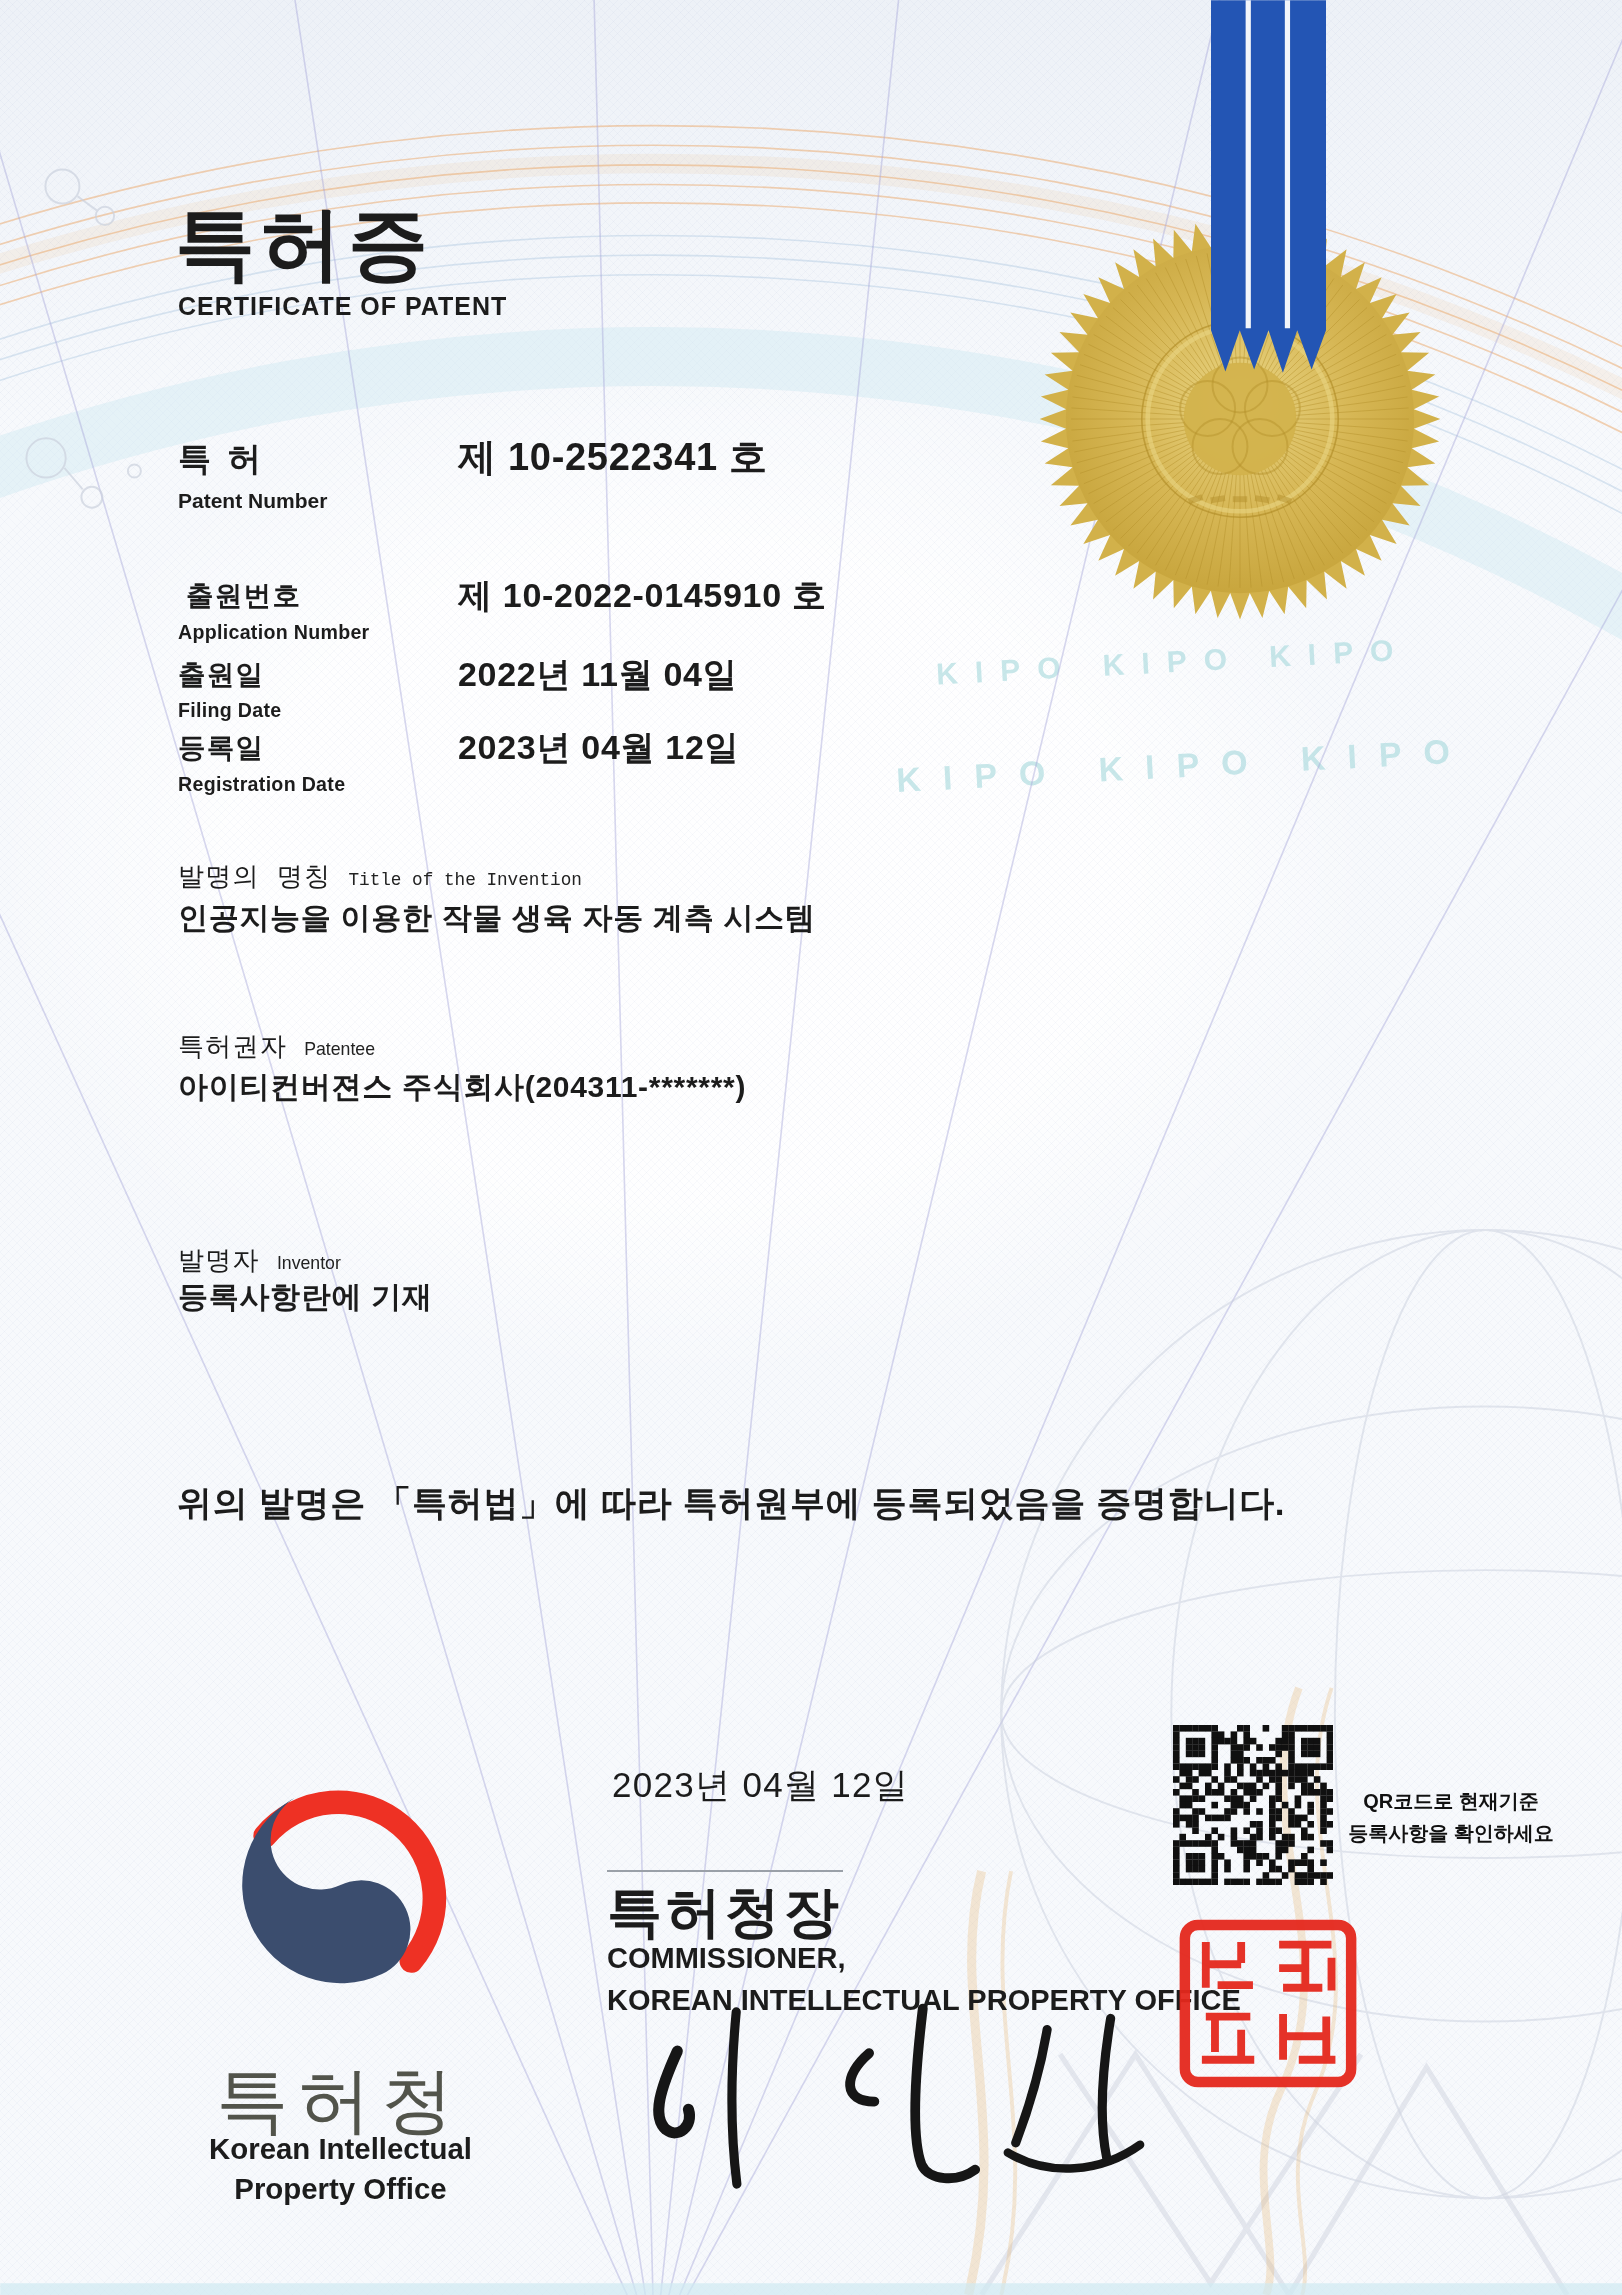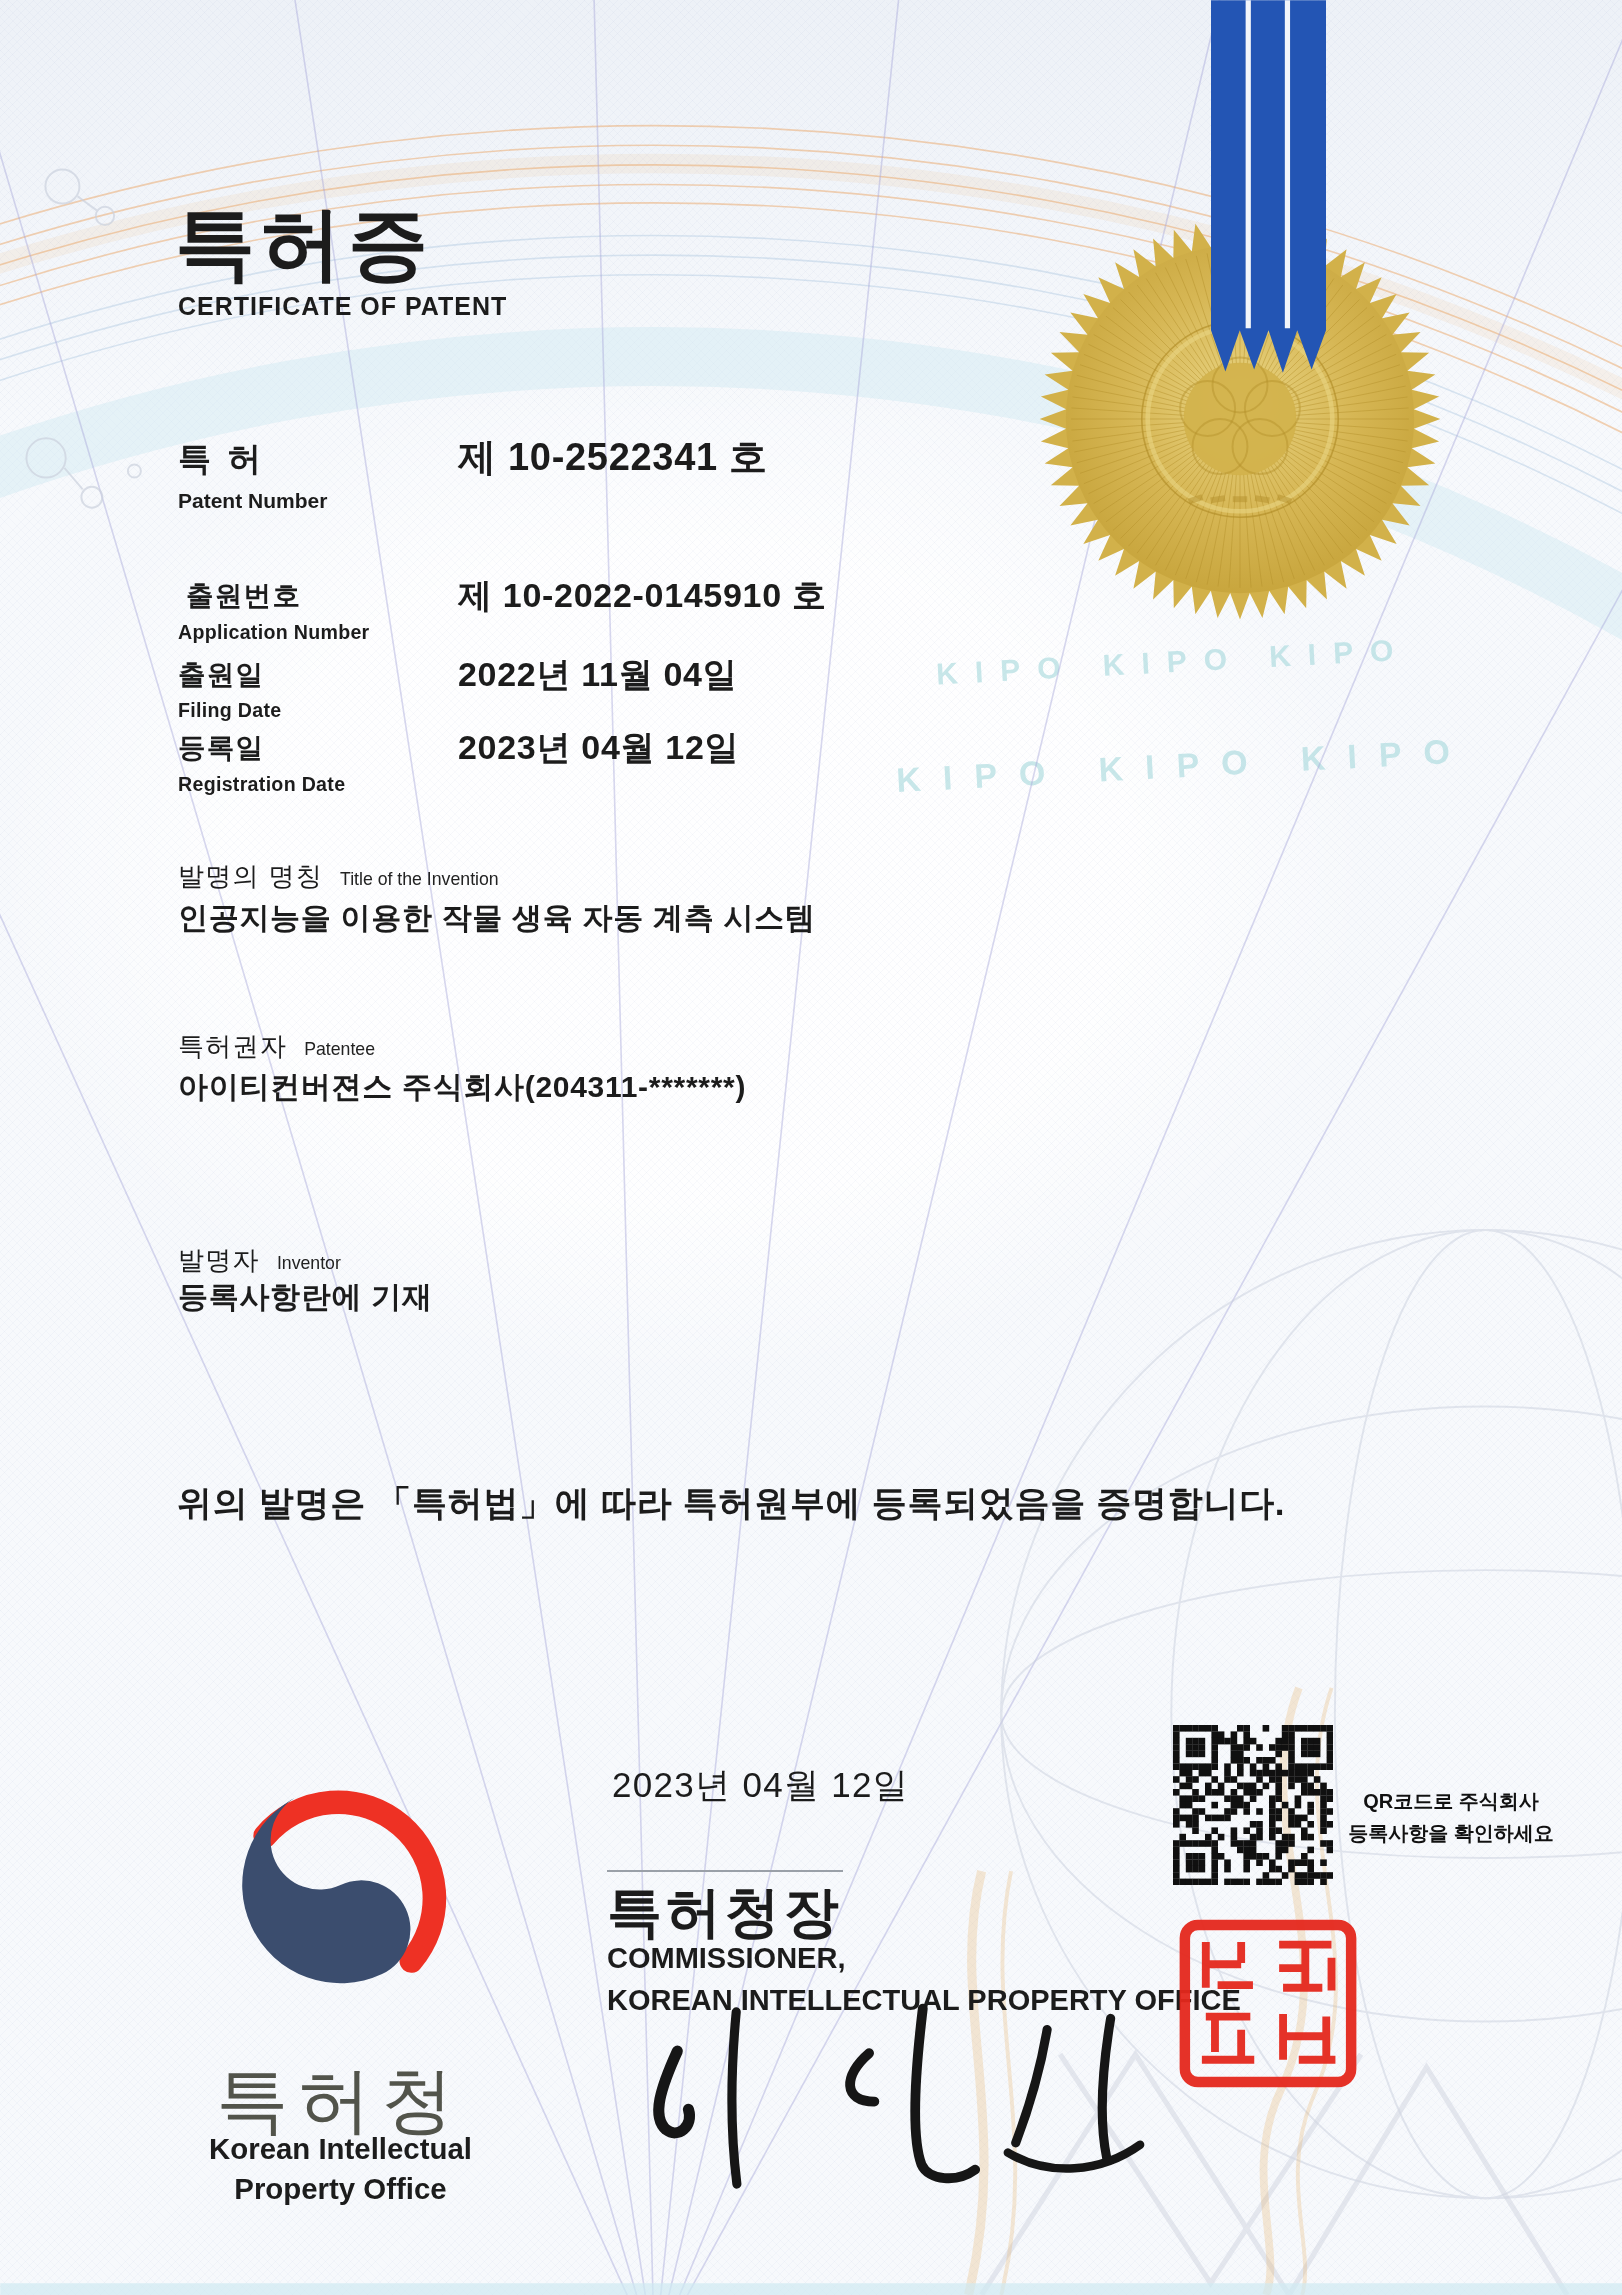--- a/index.html
+++ b/index.html
@@ -245,21 +245,21 @@
     <div class="abs value" style="left:458px;top:573px;">제 10-2022-0145910 호</div>
 
     <div class="abs kr-label" style="left:178px;top:657px;">출원일</div>
     <div class="abs en-label" style="left:178px;top:692px;">Filing Date</div>
     <div class="abs value" style="left:458px;top:652px;">2022년 11월 04일</div>
 
     <div class="abs kr-label" style="left:178px;top:730px;">등록일</div>
     <div class="abs en-label" style="left:178px;top:766px;">Registration Date</div>
     <div class="abs value" style="left:458px;top:725px;">2023년 04월 12일</div>
 
-    <div class="abs sec-label" style="left:178px;top:859px;">
+    <div class="abs sec-label" style="left:178px;top:859px;font-family:Liberation Mono, monospace;">
       <span class="k">발명의 명칭</span>
       <span class="e">Title of the Invention</span>
     </div>
     <div class="abs sec-value" style="left:178px;top:898px;">인공지능을 이용한 작물 생육 자동 계측 시스템</div>
 
     <div class="abs sec-label" style="left:178px;top:1029px;">
       <span class="k">특허권자</span>
       <span class="e">Patentee</span>
     </div>
     <div class="abs sec-value" style="left:178px;top:1067px;">아이티컨버젼스 주식회사(204311-*******)</div>
@@ -602,21 +602,21 @@
         <rect x="126.88" y="234.24" width="10.06" height="10.06" fill="#101010"></rect>
         <rect x="136.64" y="234.24" width="10.06" height="10.06" fill="#101010"></rect>
         <rect x="146.4" y="234.24" width="10.06" height="10.06" fill="#101010"></rect>
         <rect x="156.16" y="234.24" width="10.06" height="10.06" fill="#101010"></rect>
         <rect x="185.44" y="234.24" width="10.06" height="10.06" fill="#101010"></rect>
         <rect x="195.2" y="234.24" width="10.06" height="10.06" fill="#101010"></rect>
         <rect x="204.96" y="234.24" width="10.06" height="10.06" fill="#101010"></rect>
         <rect x="224.48" y="234.24" width="10.06" height="10.06" fill="#101010"></rect>
       </svg>
     <div class="abs" style="left:1340px;top:1785px;width:222px;text-align:center;">
-      <div class="qr-caption">QR코드로 주식회사</div>
+      <div class="qr-caption">QR코드로 현재기준</div>
       <div class="qr-caption">등록사항을 확인하세요</div>
     </div>
 
     <div class="abs" style="left:607px;top:1870px;font-size:55px;font-weight:800;letter-spacing:3.9px;border-top:2px solid #9aa0a8;padding-top:3.9px;">특허청장</div>
     <div class="abs" style="left:607px;top:1942px;font-size:29px;font-weight:700;">COMMISSIONER,</div>
     <div class="abs" style="left:607px;top:1984px;font-size:29px;font-weight:700;">KOREAN INTELLECTUAL PROPERTY OFFICE</div>
 
     <div class="abs" style="left:615px;top:1989px;width:537px;height:216px;">
       <span class="sig-name">이 인 실</span>
       <svg width="537" height="216" viewBox="0 0 820 330">

